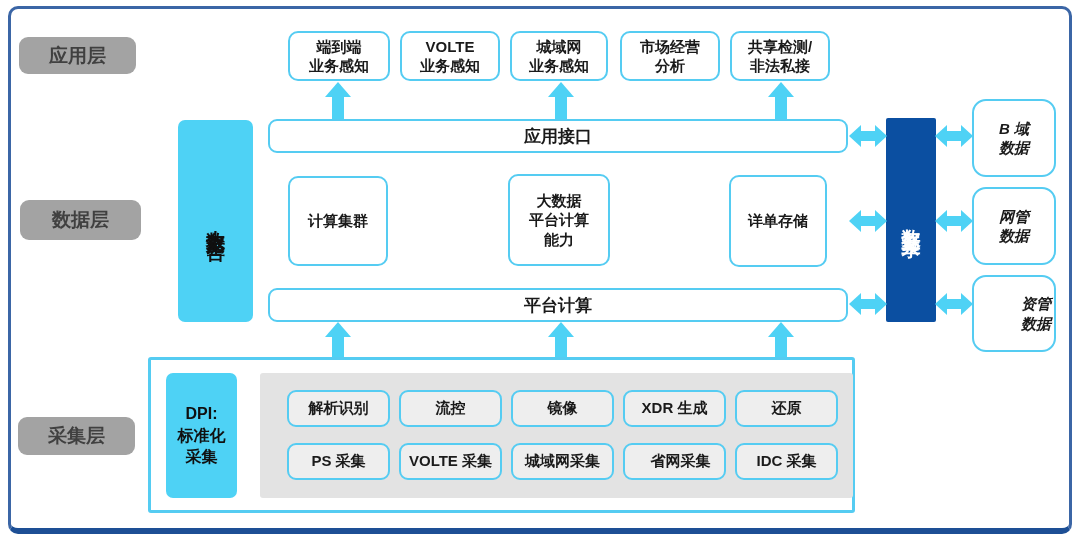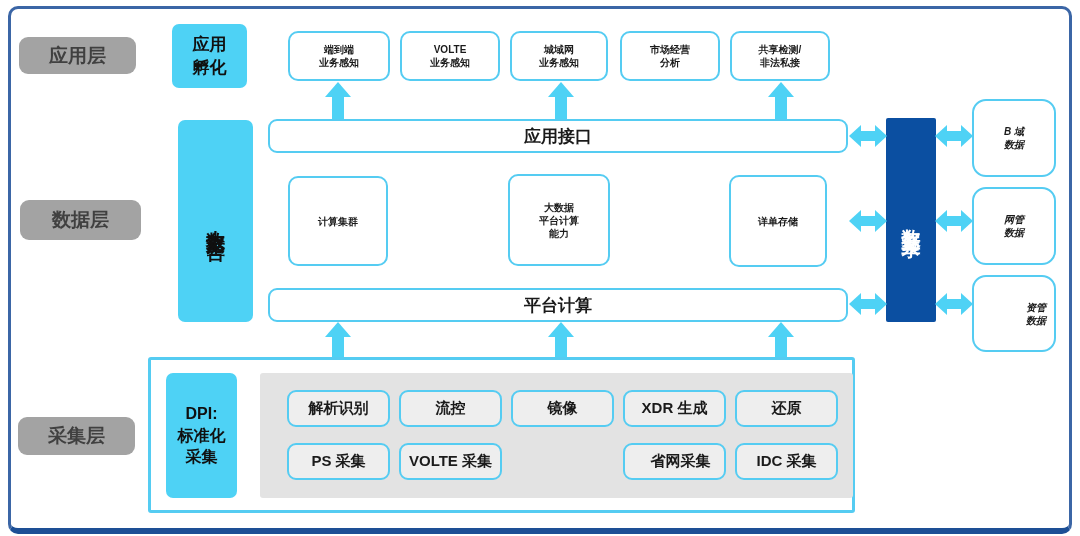--- a/index.html
+++ b/index.html
@@ -44,21 +44,21 @@
   }
   .cyan-box{
     background:var(--cyan);
     border-radius:7px;
     font-weight:bold;color:#101010;
   }
   .node{
     background:#ffffff;
     border:2px solid var(--cyan-border);
     border-radius:10px;
-    font-size:10px;font-weight:bold;
+    font-size:15px;font-weight:bold;
     line-height:1.3;
   }
   .bar{
     background:#ffffff;
     border:2px solid var(--cyan-border);
     border-radius:9px;
     font-size:17px;font-weight:bold;
   }
   .vtext{
     writing-mode:vertical-lr;
@@ -115,22 +115,20 @@
 </head>
 <body>
 
 <div class="canvas">
   <div class="frame"></div>
 
   <div class="abs layer-label center" style="left:19px;top:37px;width:117px;height:37px;">应用层</div>
   <div class="abs layer-label center" style="left:20px;top:200px;width:121px;height:40px;">数据层</div>
   <div class="abs layer-label center" style="left:18px;top:417px;width:117px;height:38px;">采集层</div>
 
-  <div class="abs cyan-box center pre" style="left:172px;top:24px;width:75px;height:64px;font-size:17px;">应用
-孵化</div>
 
   <div class="abs node center pre" style="left:288px;top:31px;width:102px;height:50px;">端到端
 业务感知</div>
   <div class="abs node center pre" style="left:400px;top:31px;width:100px;height:50px;">VOLTE
 业务感知</div>
   <div class="abs node center pre" style="left:510px;top:31px;width:98px;height:50px;">城域网
 业务感知</div>
   <div class="abs node center pre" style="left:620px;top:31px;width:100px;height:50px;">市场经营
 分析</div>
   <div class="abs node center pre" style="left:730px;top:31px;width:100px;height:50px;">共享检测/
@@ -224,15 +222,16 @@
   <div class="abs gray-panel" style="left:260px;top:373px;width:593px;height:125px;"></div>
 
   <div class="abs chip center" style="left:287px;top:390px;width:103px;height:37px;">解析识别</div>
   <div class="abs chip center" style="left:399px;top:390px;width:103px;height:37px;">流控</div>
   <div class="abs chip center" style="left:511px;top:390px;width:103px;height:37px;">镜像</div>
   <div class="abs chip center" style="left:623px;top:390px;width:103px;height:37px;">XDR 生成</div>
   <div class="abs chip center" style="left:735px;top:390px;width:103px;height:37px;">还原</div>
 
   <div class="abs chip center" style="left:287px;top:443px;width:103px;height:37px;">PS 采集</div>
   <div class="abs chip center" style="left:399px;top:443px;width:103px;height:37px;">VOLTE 采集</div>
+  <div class="abs chip center" style="left:511px;top:443px;width:103px;height:37px;">城域网采集</div>
   <div class="abs chip center" style="left:623px;top:443px;width:103px;height:37px;padding-left:12px;">省网采集</div>
   <div class="abs chip center" style="left:735px;top:443px;width:103px;height:37px;">IDC 采集</div>
 </div>
 
 </body></html>

